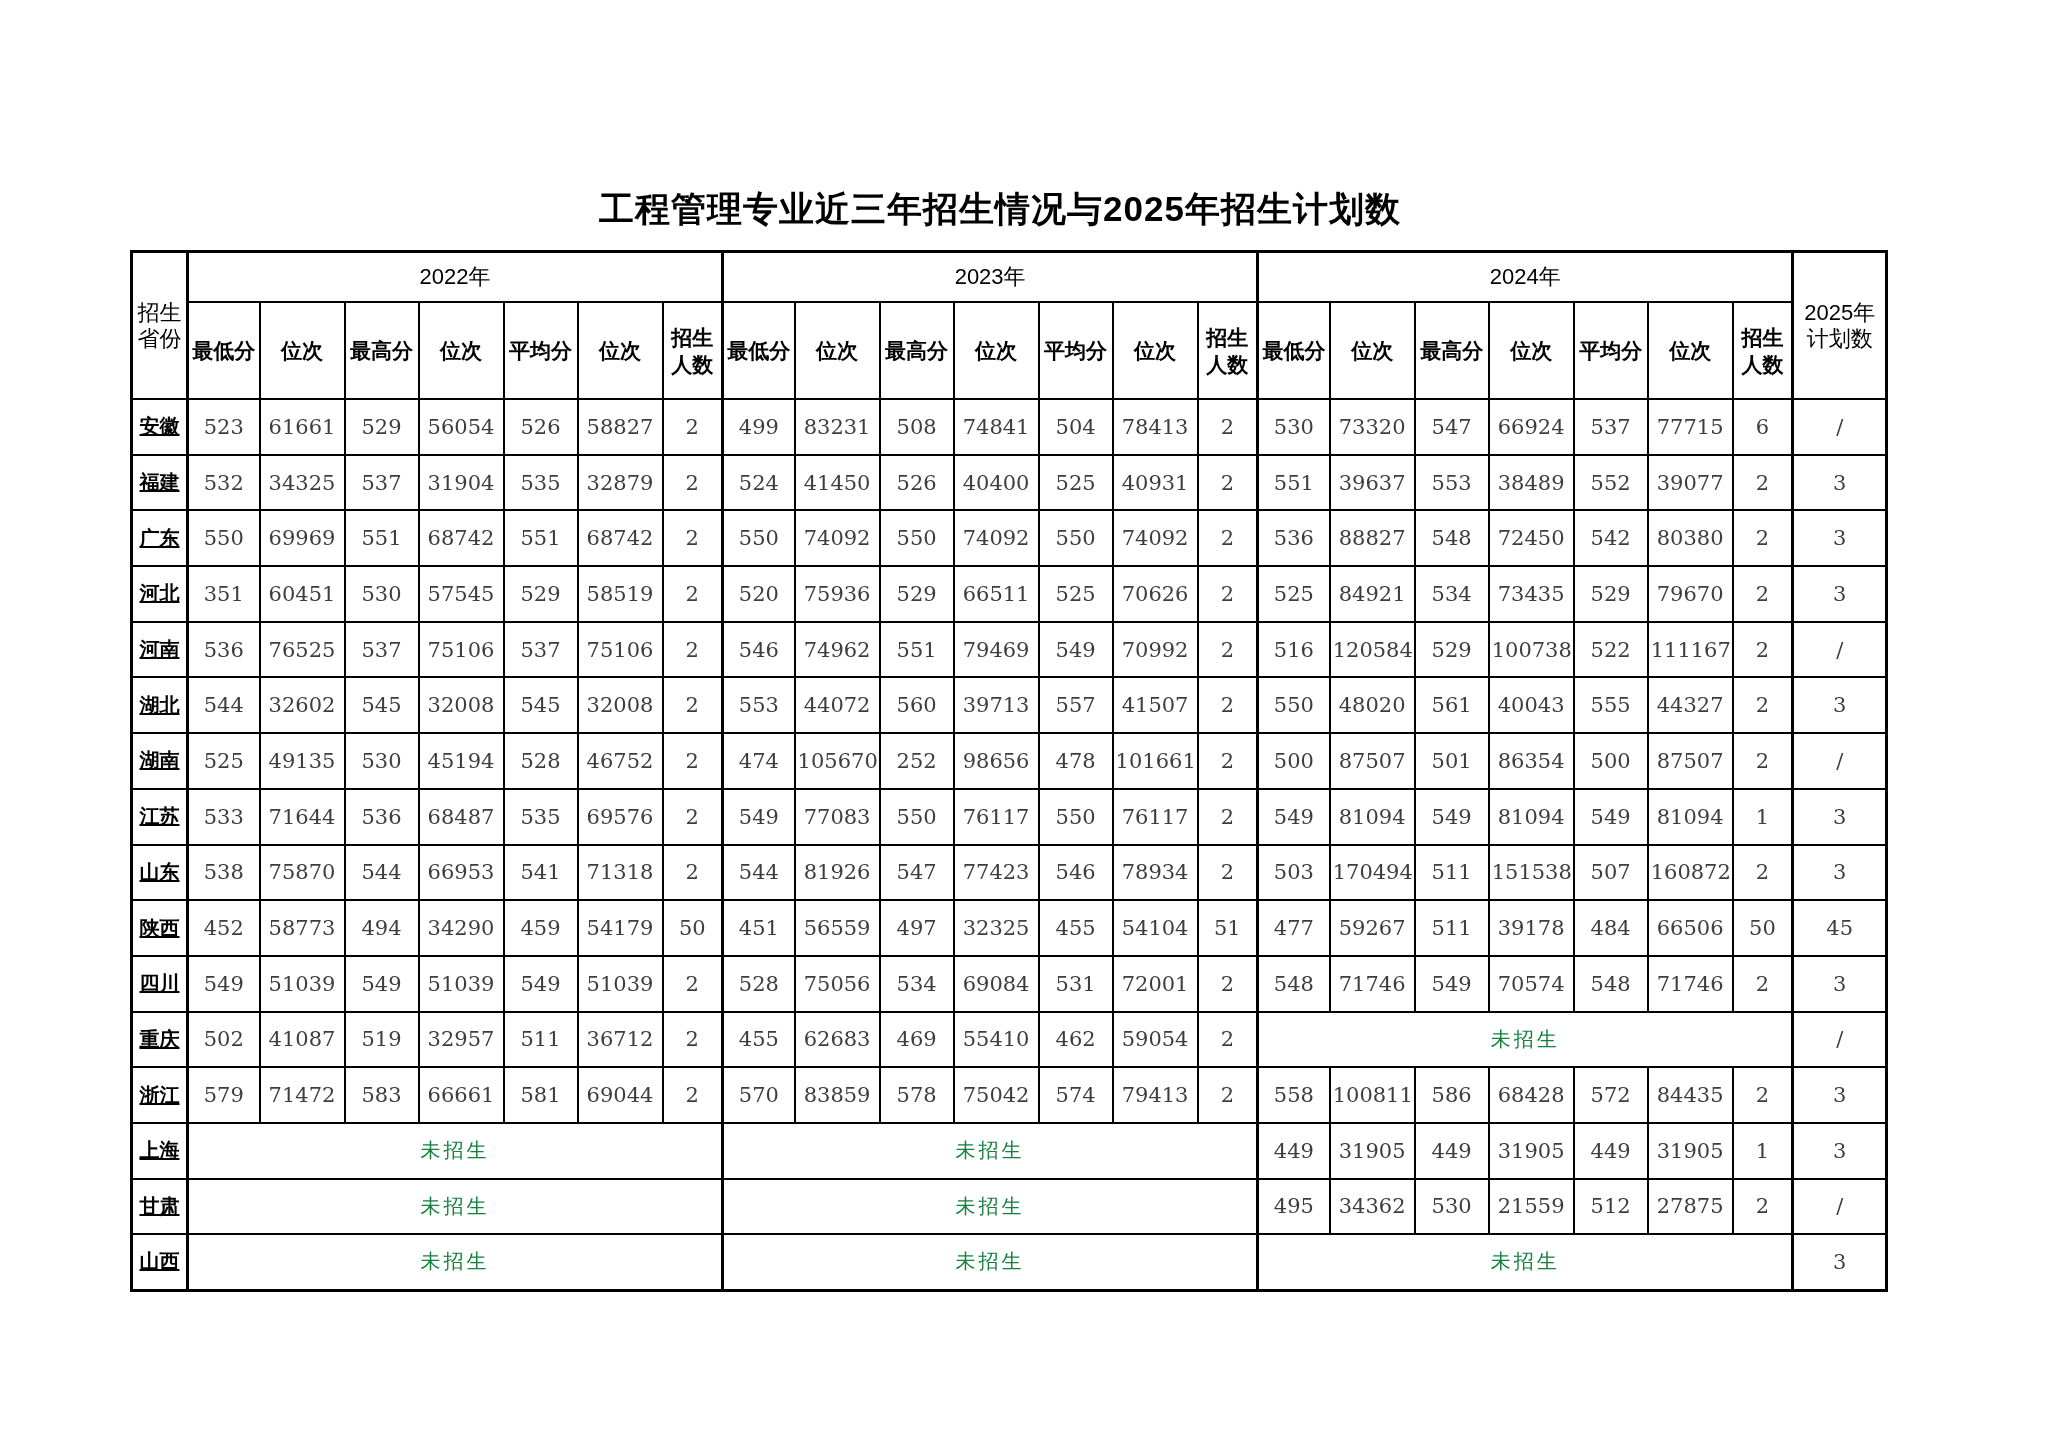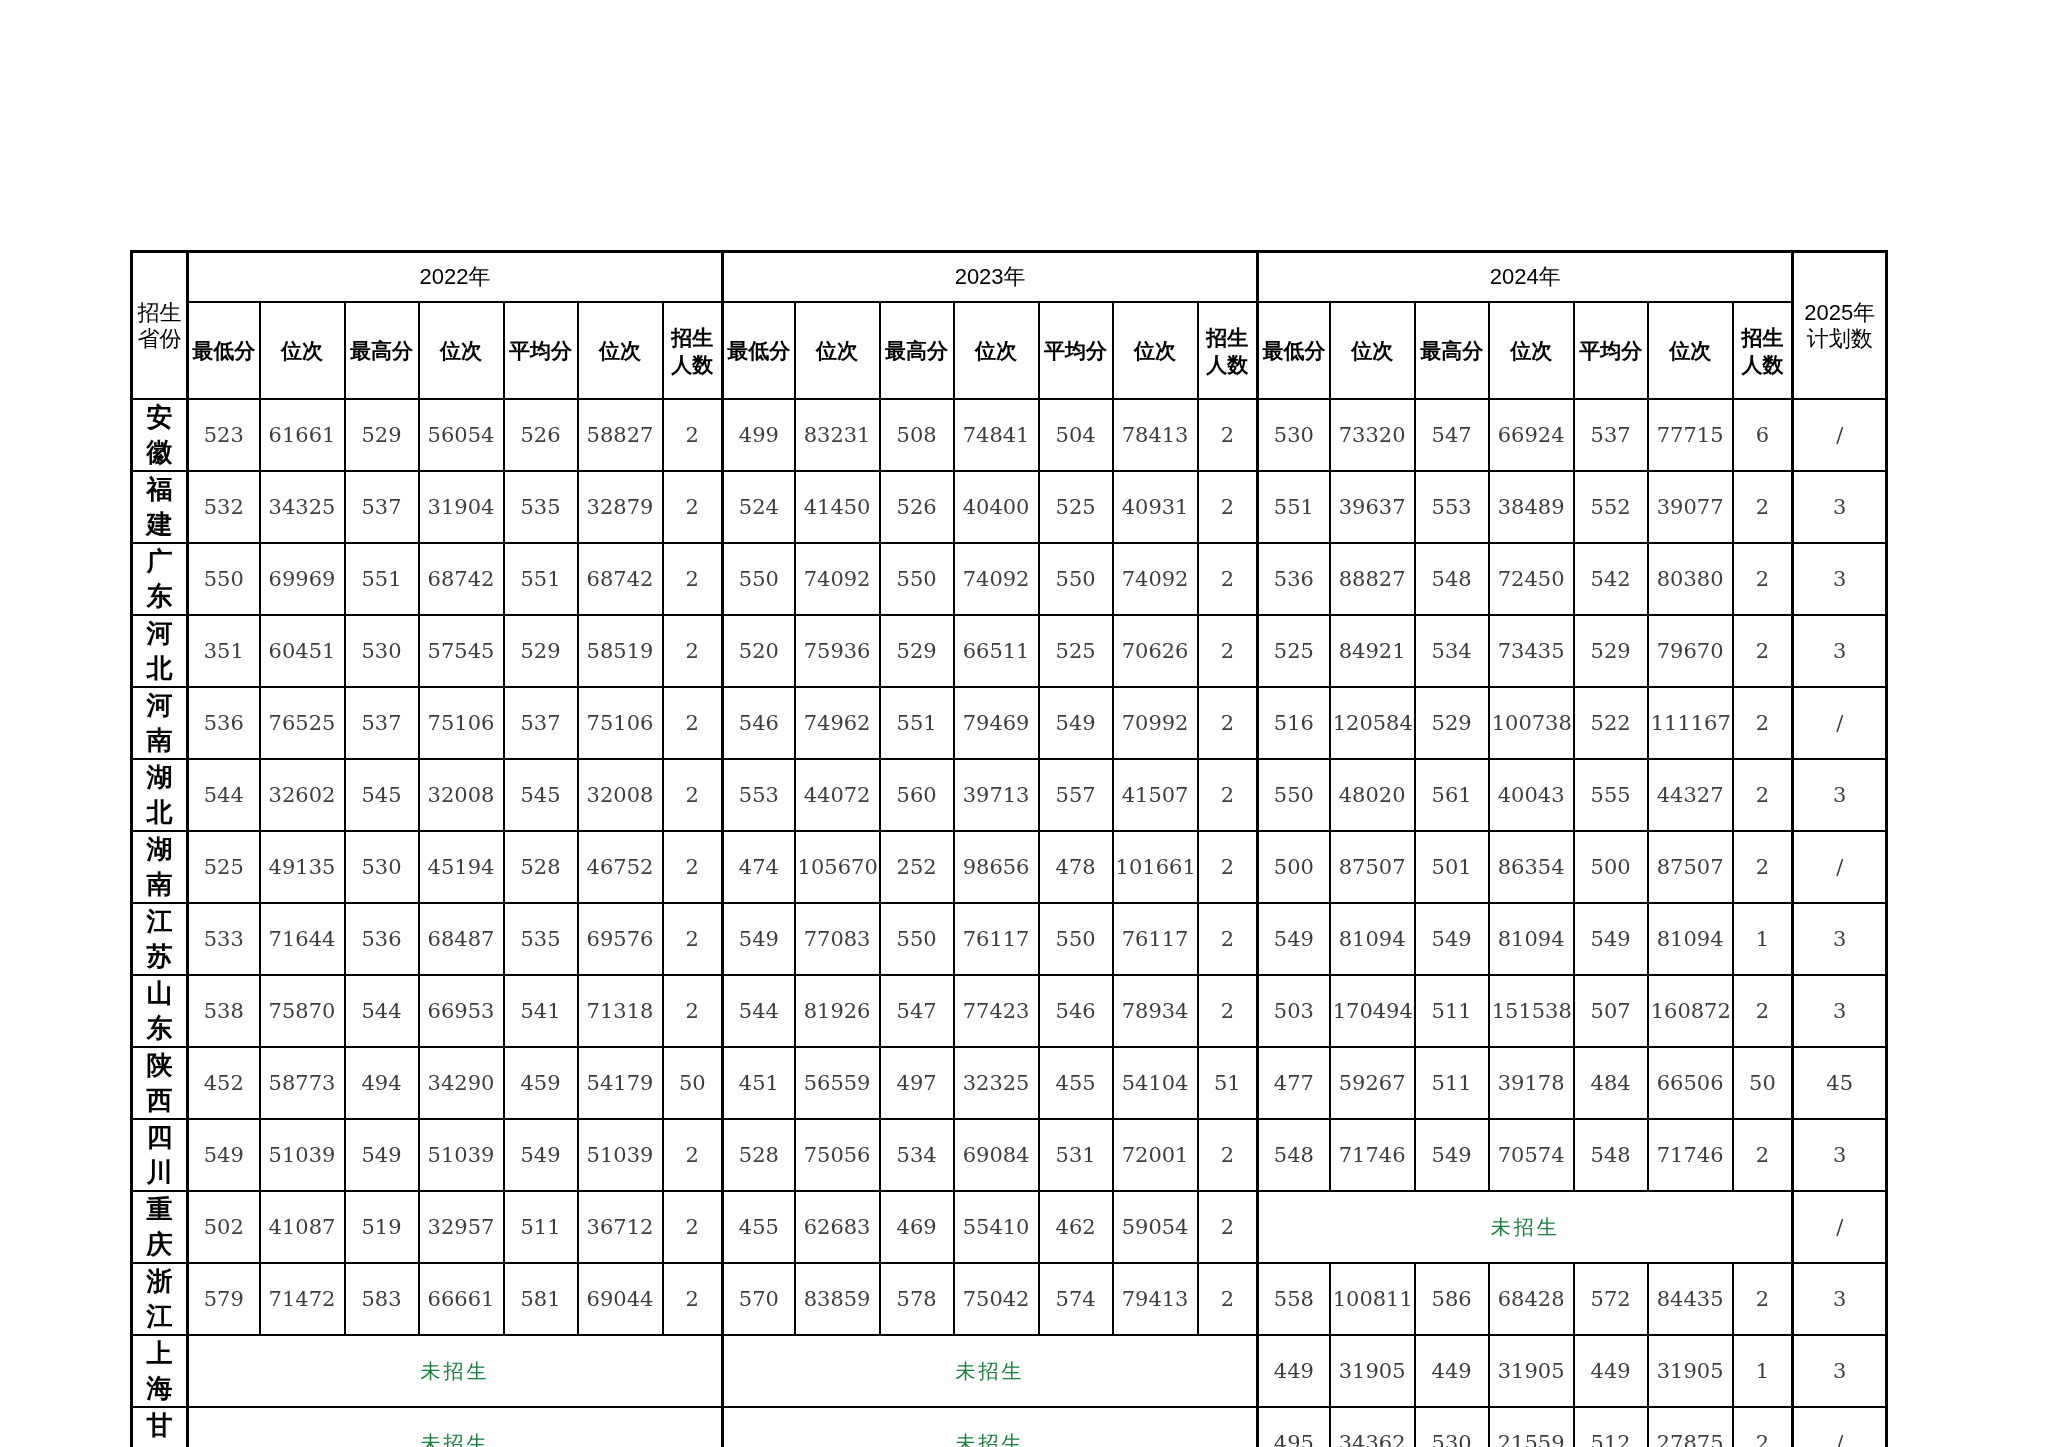--- a/index.html
+++ b/index.html
@@ -20,27 +20,28 @@
   .grid th, .grid td {
     border:2px solid #000; padding:0 2px; text-align:center;
     vertical-align:middle; overflow:hidden;
   }
   .grid .sec { border-left:3px solid #000; }
   .grid thead tr.r1 th { height:48px; font-size:22px; font-weight:normal; line-height:26px; }
   .grid thead tr.r2 th { height:95px; font-size:21px; font-weight:bold; line-height:27px; }
   .grid th.province-h, .grid th.plan-h { font-size:21px; font-weight:bold; line-height:27px; }
   .grid tbody tr { height:55.7px; }
   .grid td.num  { font-family:"DejaVu Serif", serif; font-size:21px; color:#3d3d3d; }
-  .grid td.pname { font-weight:bold; font-size:26px; color:#000; }
+  .grid td.pname { font-weight:bold; font-size:20px; color:#000;text-decoration:underline; }
   .grid td.none { font-family:"DejaVu Serif", serif; font-size:20px; color:#15803d; letter-spacing:3px; }
 </style>
 </head>
 <body>
 
 <div class="page">
+  <h1 class="title">工程管理专业近三年招生情况与2025年招生计划数</h1>
   <table class="grid">
     <colgroup>
         <col style="width: 56px;">
         <col style="width: 72px;">
         <col style="width: 85px;">
         <col style="width: 74px;">
         <col style="width: 85px;">
         <col style="width: 74px;">
         <col style="width: 85px;">
         <col style="width: 60px;">

